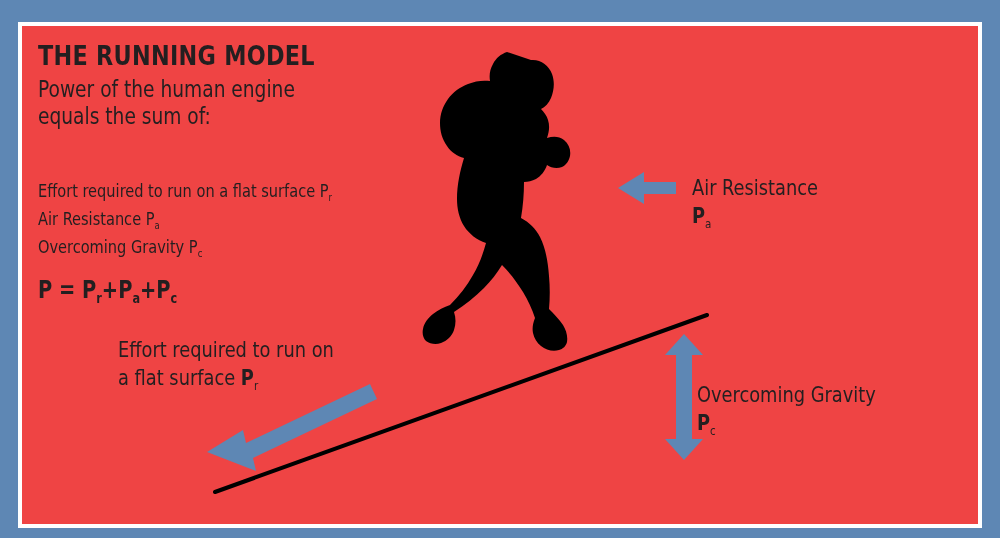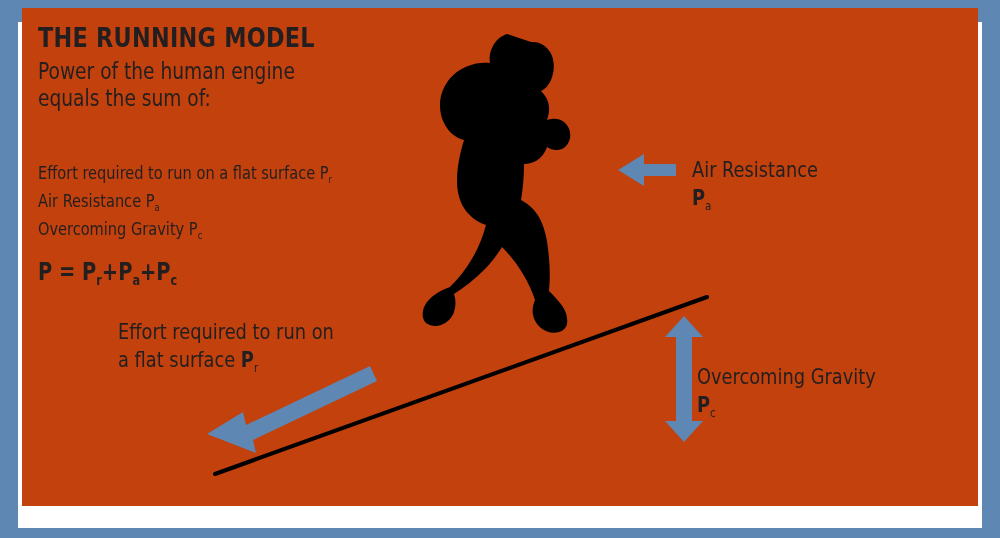--- a/index.html
+++ b/index.html
@@ -30,23 +30,23 @@
   .frame-inner-gap {
     position: absolute;
     left: 18px; top: 22px;
     width: 964px; height: 506px;
     background: #ffffff;
     border: 2px solid #ffffff;
     box-sizing: border-box;
   }
   .canvas {
     position: absolute;
-    left: 22px; top: 8px;
+    left: 22px; top: 26px;
     width: 956px; height: 498px;
-    background: #c2410c;
+    background: #ef4444;
     overflow: hidden;
   }
 
   
   .title {
     position: absolute;
     left: 16px;
     top: 14px;
     font-family: "Liberation Sans Narrow", "DejaVu Sans Condensed", "Liberation Sans", sans-serif;
     font-size: 27px;

